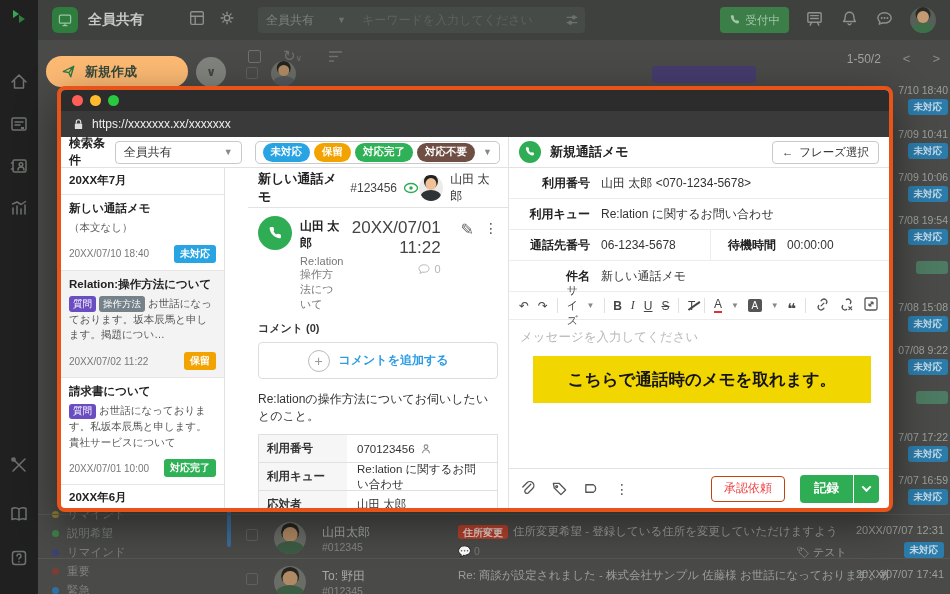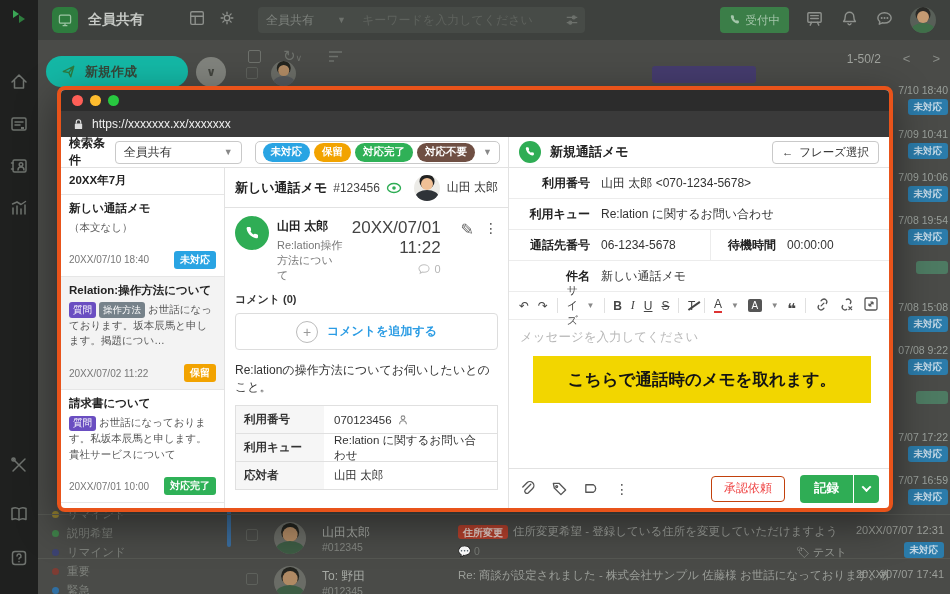--- a/index.html
+++ b/index.html
@@ -32,21 +32,21 @@
   
   .person { position:relative; border-radius:50%; overflow:hidden; }
   .person::before { content:""; position:absolute; left:50%; top:15%; transform:translateX(-50%); width:46%; height:46%; border-radius:50%; background:var(--face); box-shadow:0 -2.5px 0 1.5px var(--hair); }
   .person::after { content:""; position:absolute; left:50%; bottom:-14%; transform:translateX(-50%); width:88%; height:54%; border-radius:50% 50% 0 0; background:var(--suit); }
   .pv-top { --face:#c49a72; --hair:#2a2a27; --suit:#3f6f49; background:#585f58; }
   .pv-bright { --face:#f0c096; --hair:#222; --suit:#2f3338; background:#ecebe7; }
   .pv-dim { --face:#b08a64; --hair:#23241f; --suit:#3d5c44; background:#6a6c66; }
   .pv-dim2 { --face:#b08a64; --hair:#23241f; --suit:#54585c; background:#6a6c66; }
 
   
-  .compose-pill { position:absolute; left:46px; top:56px; width:142px; height:31px; border-radius:16px; background:#14b8a6; display:flex; align-items:center; gap:9px; padding:0 15px; color:#35483a; font-weight:bold; font-size:13px; z-index:1; }
+  .compose-pill { position:absolute; left:46px; top:56px; width:142px; height:31px; border-radius:16px; background:#fdba74; display:flex; align-items:center; gap:9px; padding:0 15px; color:#35483a; font-weight:bold; font-size:13px; z-index:1; }
   .compose-pill svg { width:15px; height:15px; stroke:#2d7a3f; fill:none; stroke-width:1.8; stroke-linejoin:round; }
   .compose-more { position:absolute; left:196px; top:57px; width:30px; height:30px; border-radius:50%; background:#81837d; display:flex; align-items:center; justify-content:center; color:#43453f; font-size:12px; font-weight:bold; z-index:1; }
   .ws-ic { position:absolute; color:#6e716c; z-index:1; }
   .ws-check { left:248px; top:50px; width:13px; height:13px; border:1.5px solid #6e716c; border-radius:2px; }
   .pagination { position:absolute; top:51px; right:10px; color:#a0a39e; font-size:12px; z-index:1; display:flex; gap:22px; align-items:center; }
   .pagination .arr { color:#8a8d88; font-size:13px; }
 
   .bg-partial-badge { position:absolute; left:652px; top:66px; width:104px; height:17px; background:#453c6e; border-radius:3px; z-index:1; }
   .bg-partial-av { z-index:1; position:absolute; left:271px; top:61px; width:25px; height:25px; }
   .bg-partial-chk { position:absolute; left:246px; top:67px; width:12px; height:12px; border:1.5px solid #5e615c; border-radius:2px; z-index:1; }
@@ -84,32 +84,32 @@
   .m-body { flex:1; display:flex; min-height:0; }
   .m-leftwrap { width:448px; flex:none; display:flex; flex-direction:column; border-right:1px solid #e2e2e2; }
   .m-filterrow { height:31px; flex:none; border-bottom:1px solid #e2e2e2; display:flex; align-items:center; padding:0 8px; }
   .m-filterrow .flabel { font-weight:bold; font-size:12px; color:#222; }
   .m-select { margin-left:9px; width:160px; height:23px; border:1px solid #c9c9c9; border-radius:4px; font-size:12px; color:#333; display:flex; align-items:center; padding:0 8px; }
   .m-select .car { margin-left:auto; color:#888; font-size:9px; }
   .m-statusbox { margin-left:13px; height:23px; border:1px solid #c9c9c9; border-radius:5px; display:flex; align-items:center; gap:4px; padding:0 7px; }
   .spill { color:#fff; font-size:10.5px; font-weight:bold; border-radius:10px; padding:2.5px 8px; white-space:nowrap; }
   .sp-open { background:#29a4e3; } .sp-hold { background:#f2a300; } .sp-done { background:#2fb157; } .sp-none { background:#6f4f43; }
   .m-statusbox .car { color:#888; font-size:9px; margin-left:4px; }
-  .m-cols { flex:1; display:flex; min-height:0; }
+  .m-cols { flex:1; display:flex; min-height:0;gap:23px; }
 
   
   .m-list { width:164px; flex:none; border-right:1px solid #e2e2e2; overflow:hidden; }
   .h-section { padding:5px 8px 6px; font-weight:bold; font-size:11.5px; color:#222; border-bottom:1px solid #e6e6e6; }
   .h-item { padding:6px 8px 7px; border-bottom:1px solid #e6e6e6; }
   .h-item.selected { background:#f3f3f3; }
   .h-title { font-weight:bold; font-size:11.5px; color:#222; margin-bottom:4px; word-break:break-all; }
   .h-body { font-size:10.5px; color:#555; line-height:1.5; word-break:break-all; }
   .h-tag { display:inline-block; color:#fff; font-size:9.5px; border-radius:3px; padding:0.5px 4px; margin-right:3px; font-weight:normal; }
   .ht-q { background:#6a4ec1; } .ht-g { background:#76828a; }
-  .h-foot { display:flex; justify-content:space-between; align-items:center; margin-top:15px; }
+  .h-foot { display:flex; justify-content:space-between; align-items:center; margin-top:9px; }
   .h-date { font-size:10px; color:#777; }
   .h-badge { color:#fff; font-size:10px; font-weight:bold; border-radius:3px; padding:2px 6px; }
   .hb-open { background:#29a4e3; } .hb-hold { background:#f2a300; } .hb-done { background:#2fb157; }
 
   
   .m-thread { flex:1; position:relative; overflow:hidden; }
   .t-header { height:40px; border-bottom:1px solid #e2e2e2; display:flex; align-items:center; padding:0 10px; }
   .t-title { font-weight:bold; font-size:13px; color:#222; }
   .t-tid { font-size:12px; color:#444; margin-left:6px; }
   .t-eye { margin-left:6px; display:flex; }

